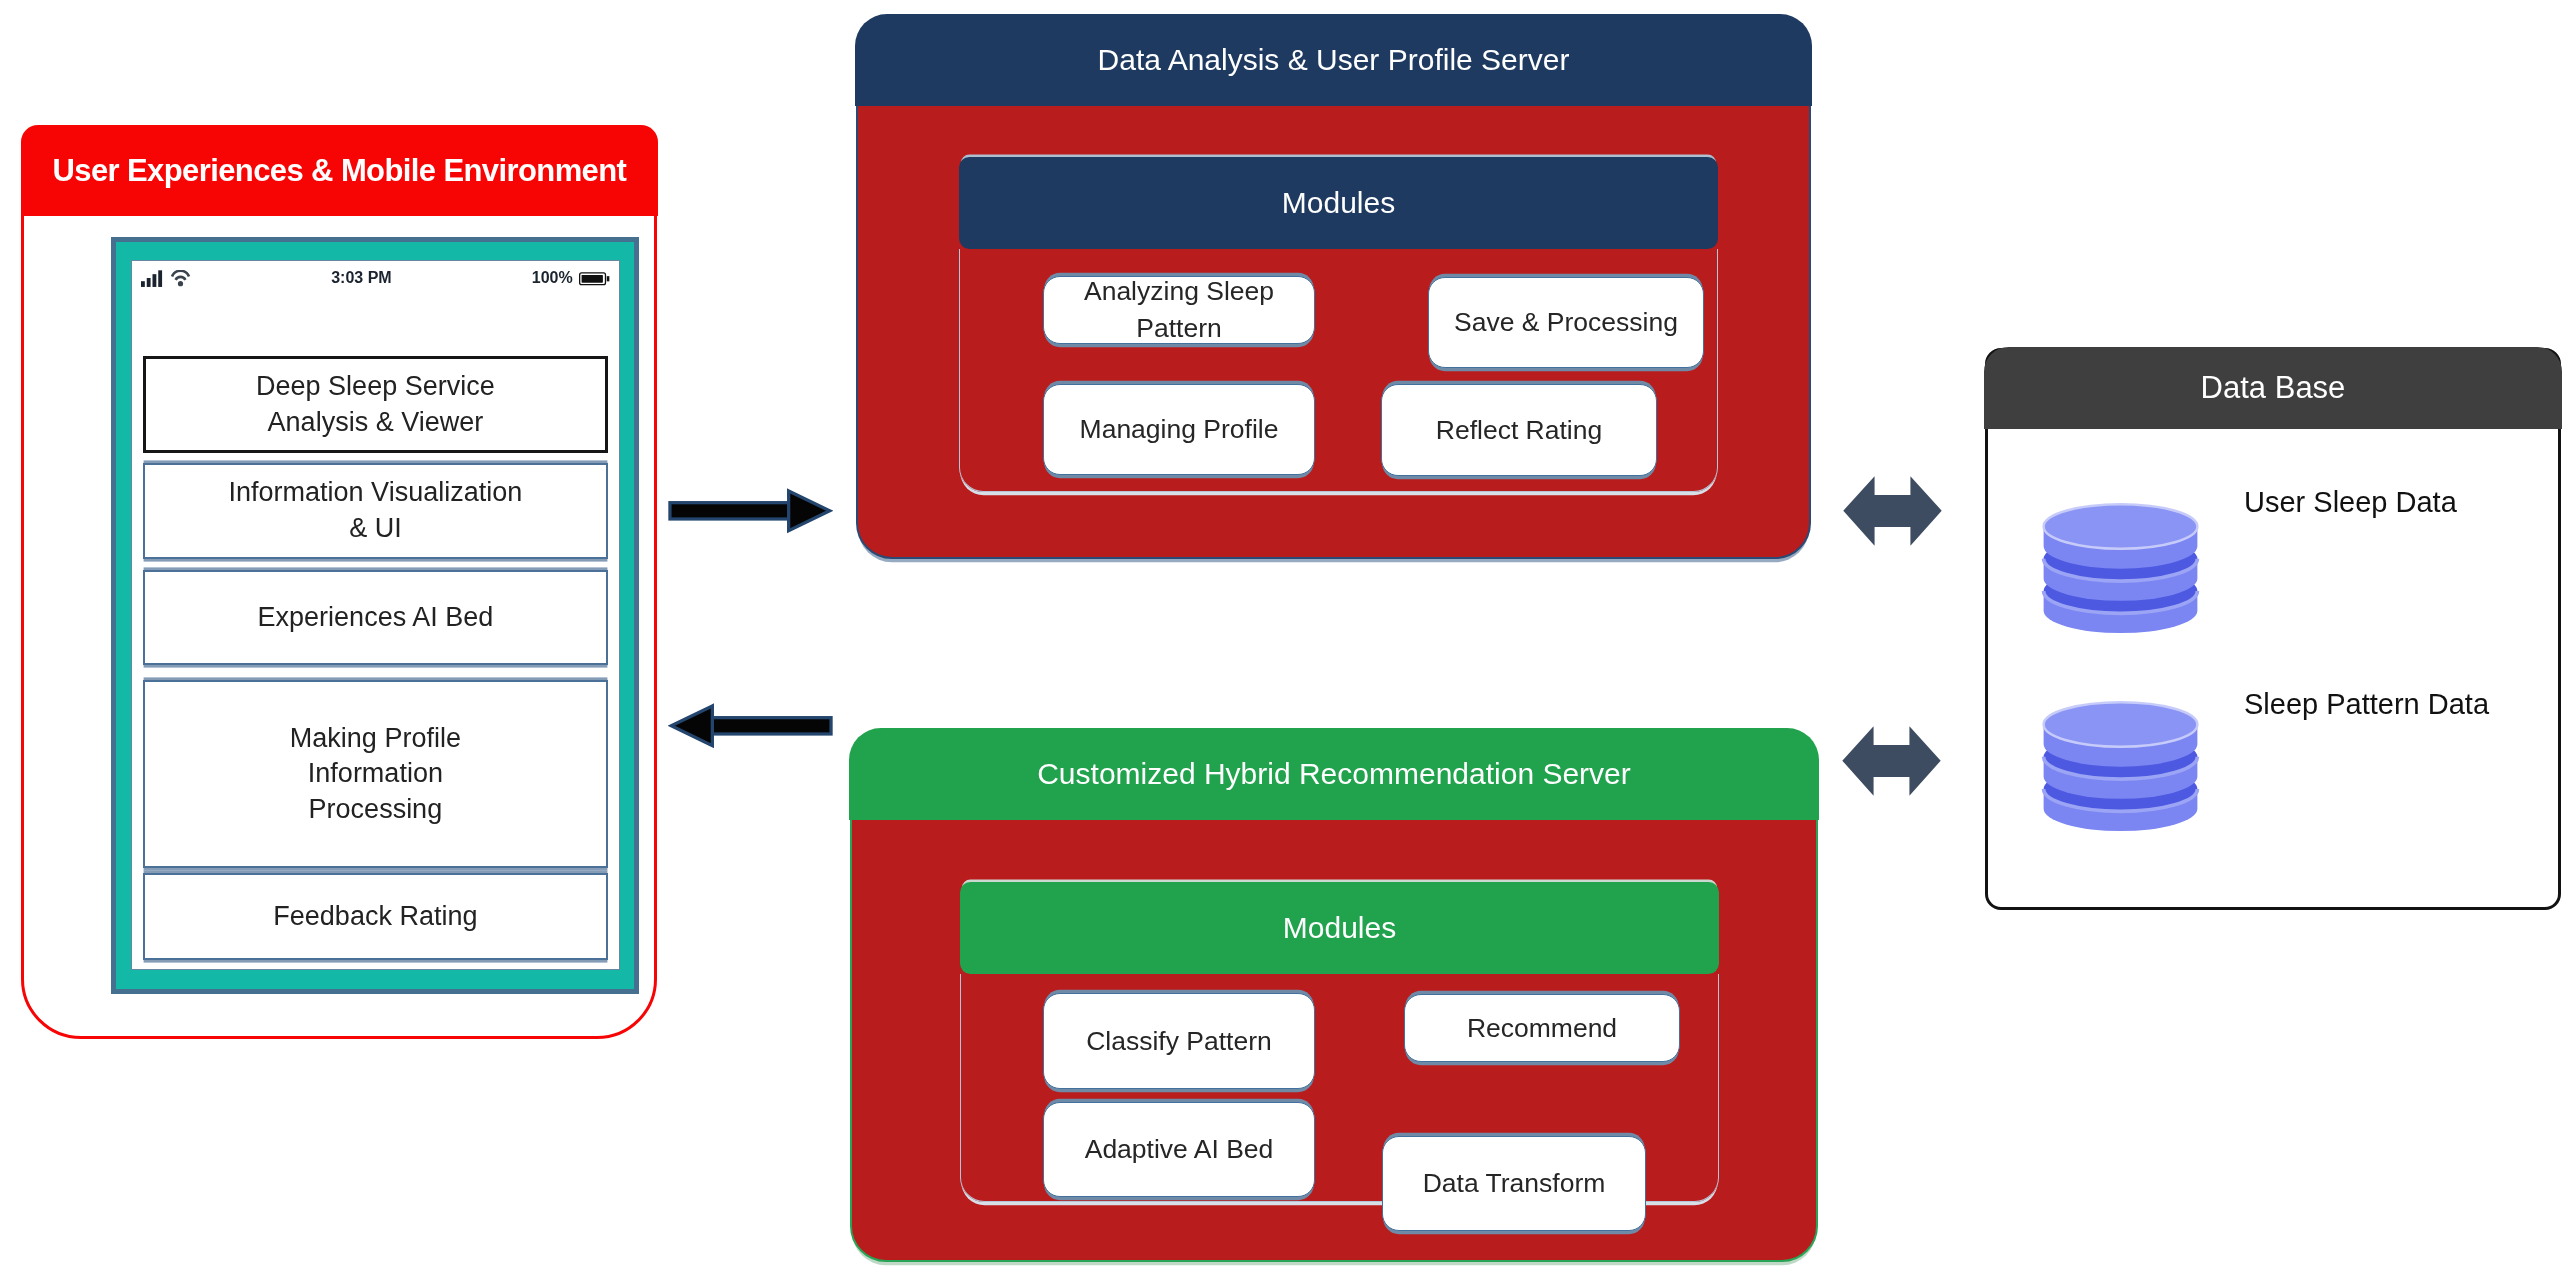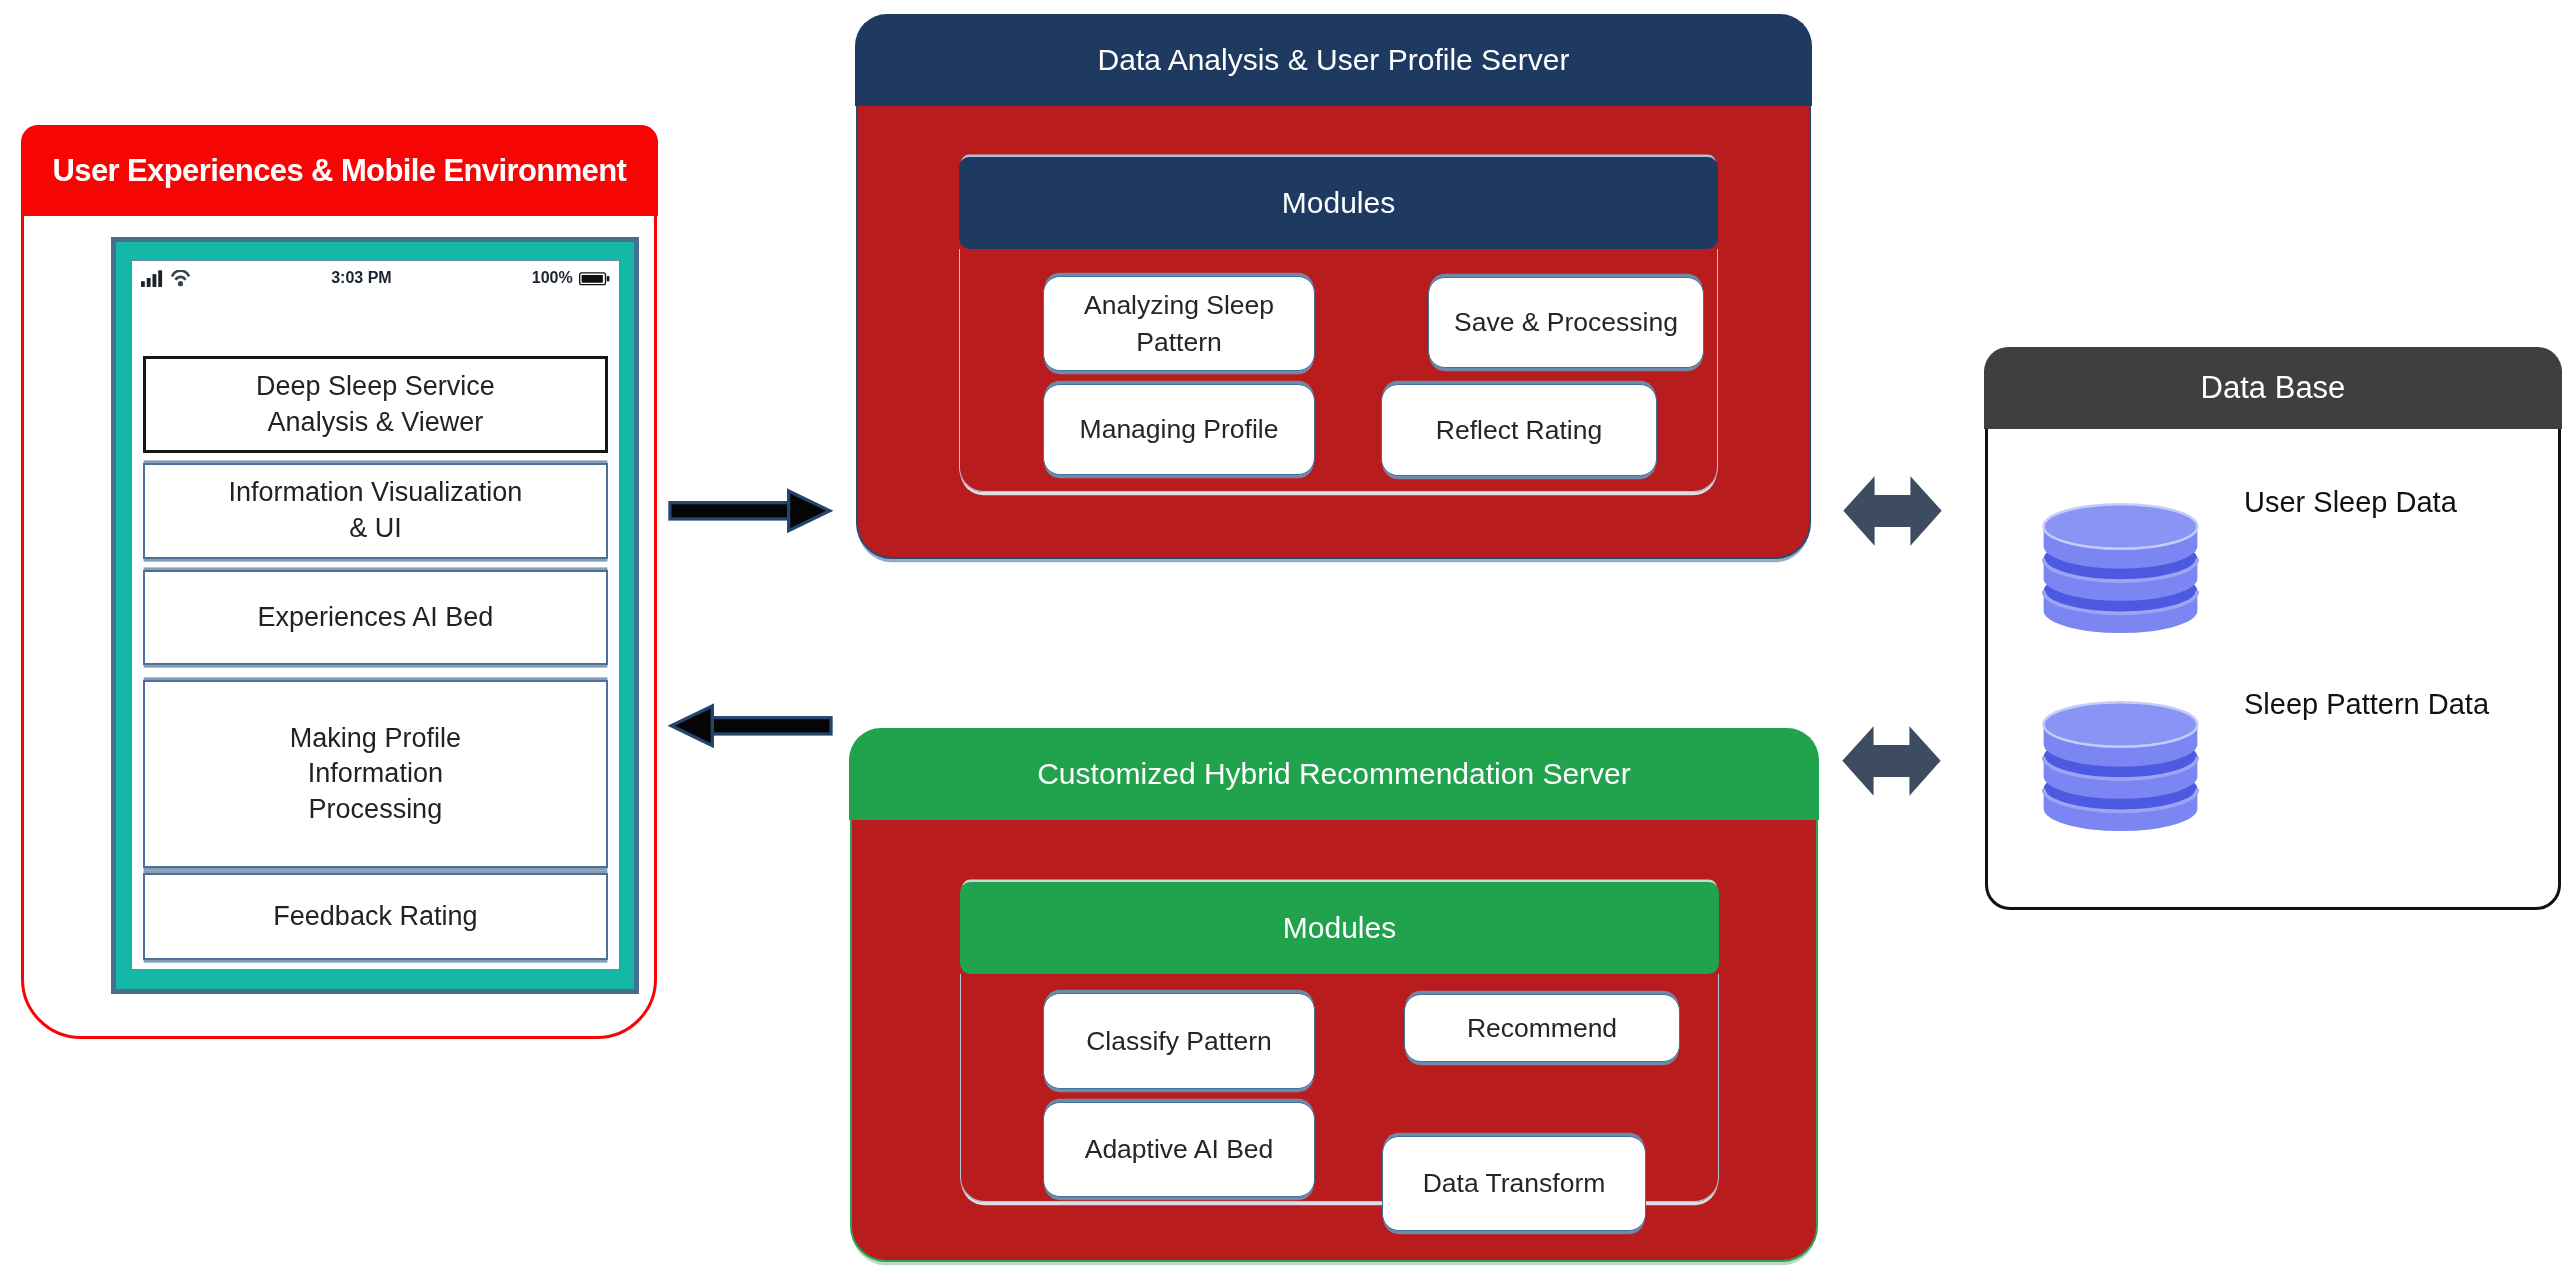--- a/index.html
+++ b/index.html
@@ -48,21 +48,21 @@
   .modcontainer{border:1.9px solid #B7C5D8;border-top:none;border-radius:0 0 24.6px 24.6px;
     box-shadow:0 4.5px 0 -1.3px #D8DFE7;}
   .modbox{background:#fff;border:1.9px solid #41719C;border-radius:17px;
     box-shadow:0 -4.5px 0 -1.3px #6F8AA7,0 4.5px 0 -1.3px #6F8AA7;
     display:flex;align-items:center;justify-content:center;text-align:center;
     font-size:26.5px;color:#262626;line-height:1.38;}
   .modbox span{max-width:227px;}
 
   
   .db-panel{left:1985px;top:348px;width:576px;height:562px;background:#fff;
-    border:3.9px solid #121212;border-radius:25px;}
+    border:3.9px solid #121212;border-radius:16px;}
   .db-header{top:-3.9px;left:-3.9px;right:-3.9px;height:82px;background:#3F3F3F;color:#fff;
     font-size:31px;border-radius:24.6px 24.6px 0 0;}
   .dblabel{font-size:29px;color:#111;white-space:nowrap;}
   .cyl{width:183px;height:186px;}
 
   
   .arrow{pointer-events:none;}
 </style>
 </head>
 <body>
@@ -136,21 +136,21 @@
   </div>
 
   <div class="abs server navy">
     <div class="abs server-header flexc">
       <span>Data Analysis &amp; User Profile Server</span>
     </div>
     <div class="abs modcontainer" style="left:101px;top:232px;width:759px;height:243px;"></div>
     <div class="abs modbar flexc" style="left:101px;top:140px;width:759px;">
       <span>Modules</span>
     </div>
-    <div class="abs modbox" style="left:185px;top:259px;width:272px;height:95px;">
+    <div class="abs modbox" style="left:185px;top:259px;width:272px;height:68px;">
       <span>Analyzing Sleep Pattern</span>
     </div>
     <div class="abs modbox" style="left:523px;top:260px;width:276px;height:91px;margin-left:47px;">
       <span>Save &amp; Processing</span>
     </div>
     <div class="abs modbox" style="left:185px;top:367px;width:272px;height:91px;">
       <span>Managing Profile</span>
     </div>
     <div class="abs modbox" style="left:523px;top:367px;width:276px;height:92px;">
       <span>Reflect Rating</span>

